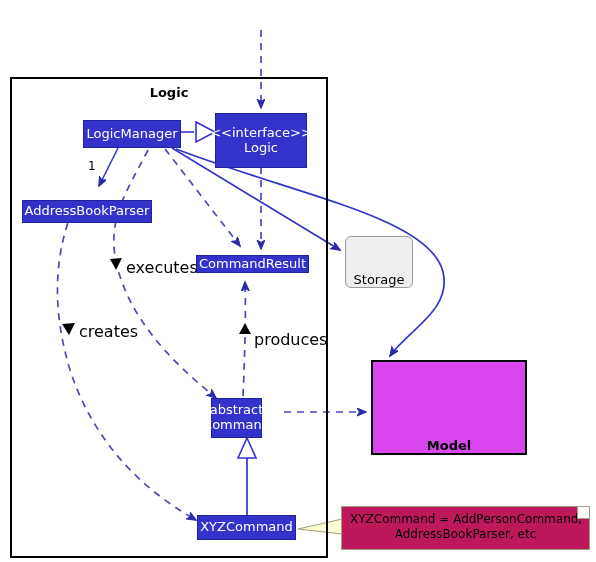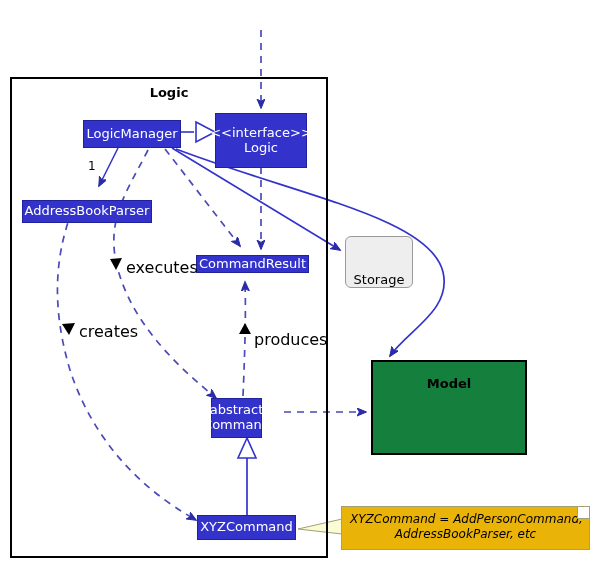--- a/index.html
+++ b/index.html
@@ -74,45 +74,44 @@
     font-family: "DejaVu Sans", sans-serif;
     display: flex;
     align-items: flex-end;
     justify-content: center;
     padding-top: 6px;
   }
   
   .framed {
     position: absolute;
     box-sizing: border-box;
-    background: #15803d;
+    background: #d946ef;
     border: 2px solid #000000;
     color: #000000;
     font-size: 13px;
     font-weight: bold;
     font-family: "DejaVu Sans", sans-serif;
     display: flex;
-    align-items: flex-start;
+    align-items: flex-end;
     justify-content: center;
     padding-top: 14px;
   }
   
   .note {
     position: absolute;
     box-sizing: border-box;
-    background: #eab308;
+    background: #be185d;
     border: 1px solid #A0A07A;
     color: #000000;
     font-size: 12px;
     font-family: "DejaVu Sans", sans-serif;
     text-align: center;
     line-height: 1.25;
     padding: 5px 8px 4px 8px;
     white-space: nowrap;
-    font-style: italic;
   }
   .note-fold {
     position: absolute;
     right: 0;
     top: 0;
     width: 11px;
     height: 11px;
     background: #ffffff;
     border-left: 1px solid #A0A07A;
     border-bottom: 1px solid #A0A07A;

